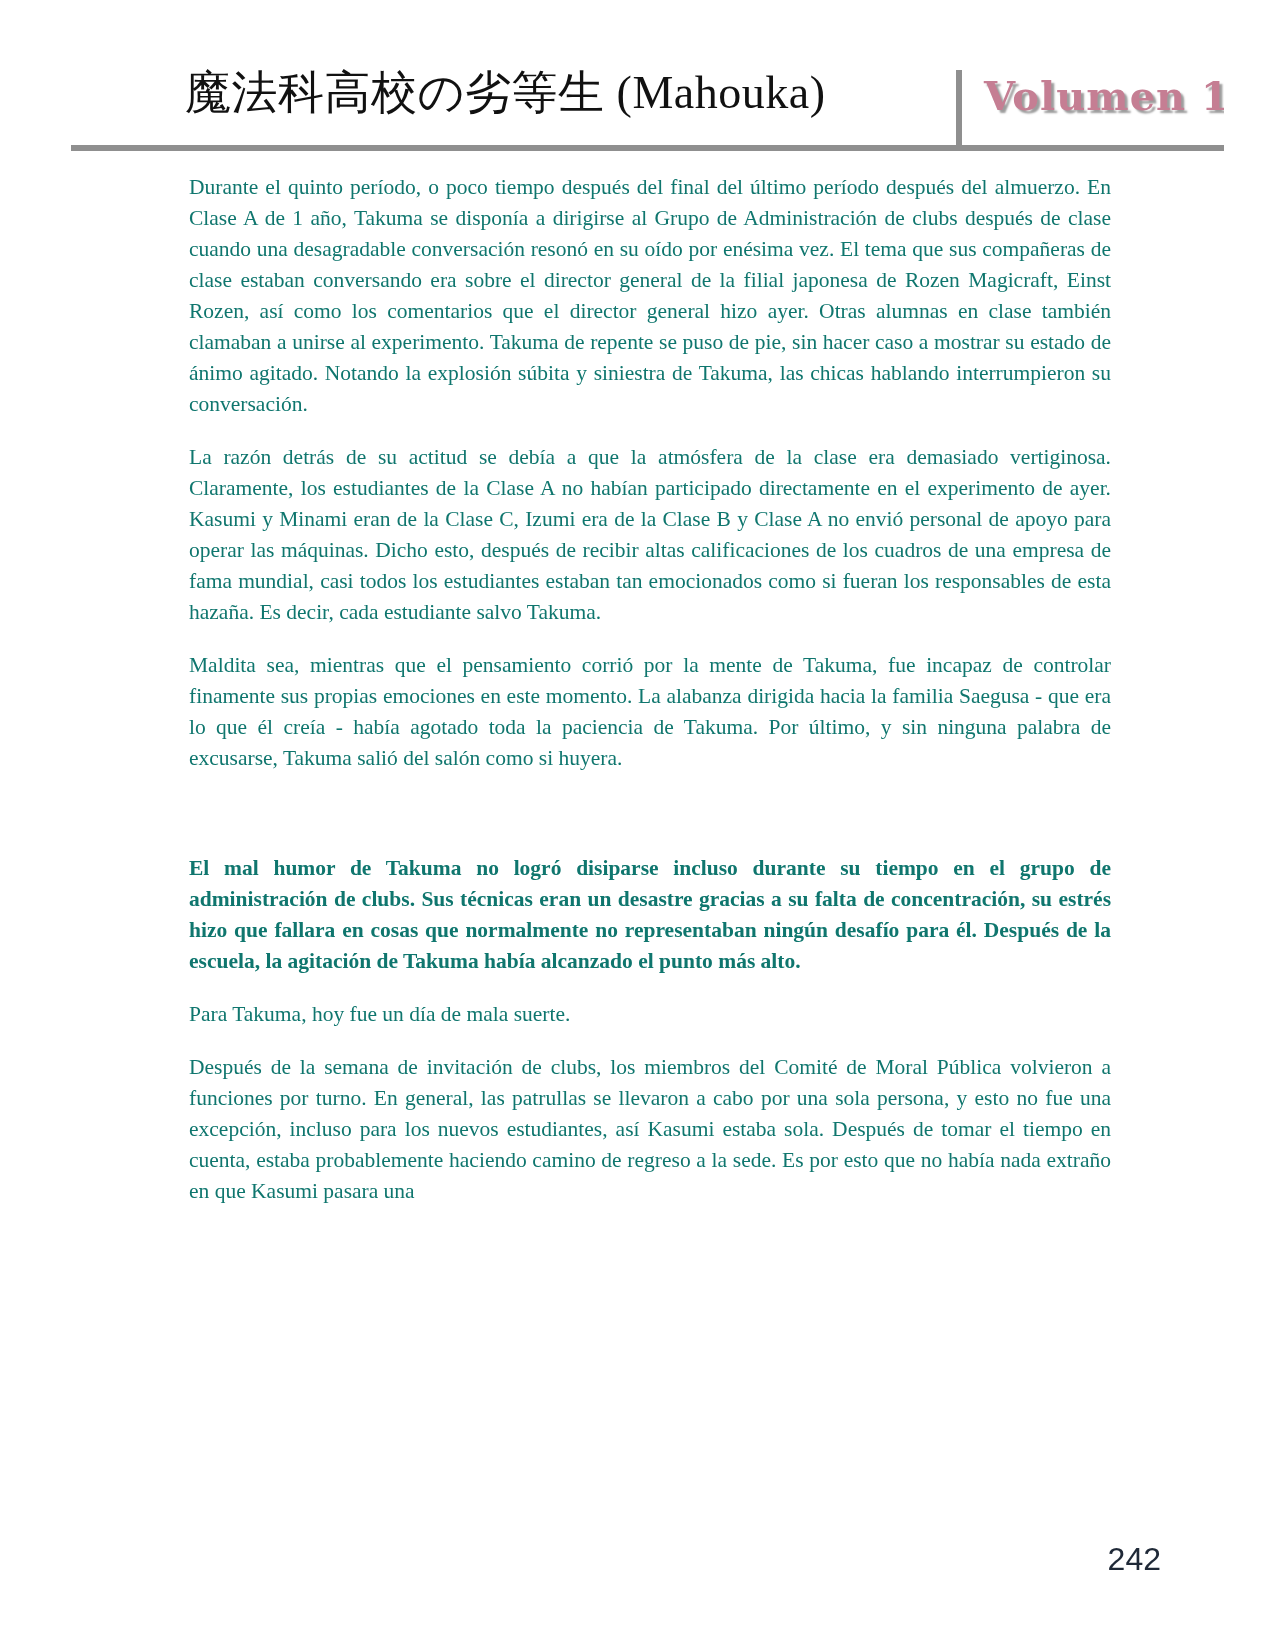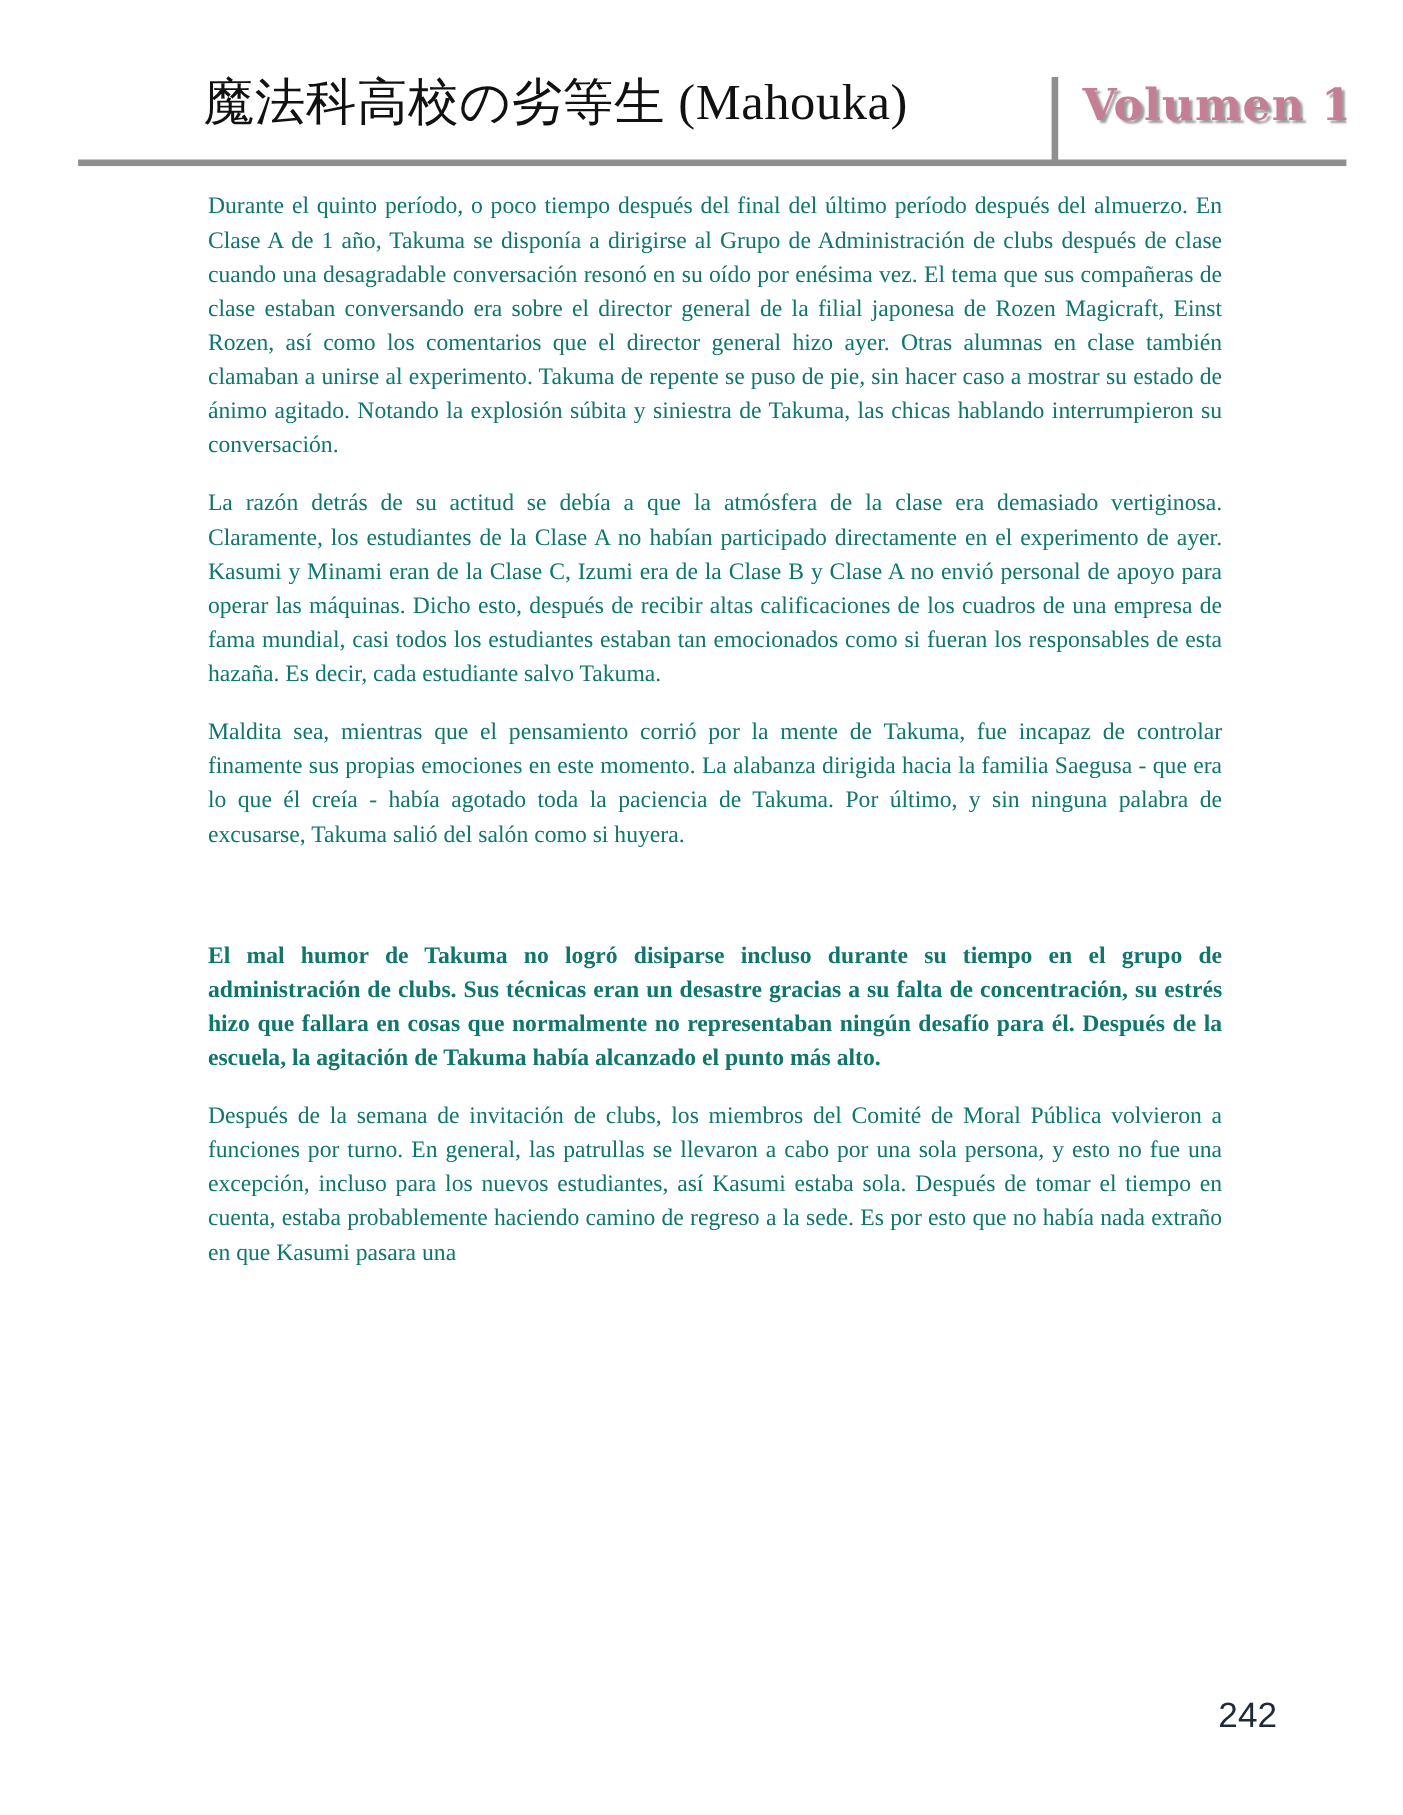--- a/index.html
+++ b/index.html
@@ -100,18 +100,19 @@
     <div class="vbar"></div>
     <div class="volume">Volumen 12</div>
     <div class="rule"></div>
   </header>
 
   <main class="content">
     <p>Durante el quinto período, o poco tiempo después del final del último período después del almuerzo. En Clase A de 1 año, Takuma se disponía a dirigirse al Grupo de Administración de clubs después de clase cuando una desagradable conversación resonó en su oído por enésima vez. El tema que sus compañeras de clase estaban conversando era sobre el director general de la filial japonesa de Rozen Magicraft, Einst Rozen, así como los comentarios que el director general hizo ayer. Otras alumnas en clase también clamaban a unirse al experimento. Takuma de repente se puso de pie, sin hacer caso a mostrar su estado de ánimo agitado. Notando la explosión súbita y siniestra de Takuma, las chicas hablando interrumpieron su conversación.</p>
     <p>La razón detrás de su actitud se debía a que la atmósfera de la clase era demasiado vertiginosa. Claramente, los estudiantes de la Clase A no habían participado directamente en el experimento de ayer. Kasumi y Minami eran de la Clase C, Izumi era de la Clase B y Clase A no envió personal de apoyo para operar las máquinas. Dicho esto, después de recibir altas calificaciones de los cuadros de una empresa de fama mundial, casi todos los estudiantes estaban tan emocionados como si fueran los responsables de esta hazaña. Es decir, cada estudiante salvo Takuma.</p>
     <p>Maldita sea, mientras que el pensamiento corrió por la mente de Takuma, fue incapaz de controlar finamente sus propias emociones en este momento. La alabanza dirigida hacia la familia Saegusa - que era lo que él creía - había agotado toda la paciencia de Takuma. Por último, y sin ninguna palabra de excusarse, Takuma salió del salón como si huyera.</p>
     <p class="scene-break">El mal humor de Takuma no logró disiparse incluso durante su tiempo en el grupo de administración de clubs. Sus técnicas eran un desastre gracias a su falta de concentración, su estrés hizo que fallara en cosas que normalmente no representaban ningún desafío para él. Después de la escuela, la agitación de Takuma había alcanzado el punto más alto.</p>
+    <p>Para Takuma, hoy fue un día de mala suerte.</p>
     <p>Después de la semana de invitación de clubs, los miembros del Comité de Moral Pública volvieron a funciones por turno. En general, las patrullas se llevaron a cabo por una sola persona, y esto no fue una excepción, incluso para los nuevos estudiantes, así Kasumi estaba sola. Después de tomar el tiempo en cuenta, estaba probablemente haciendo camino de regreso a la sede. Es por esto que no había nada extraño en que Kasumi pasara una</p>
   </main>
 
   <div class="pagenum">242</div>
 
 </div>
 
 </body></html>

